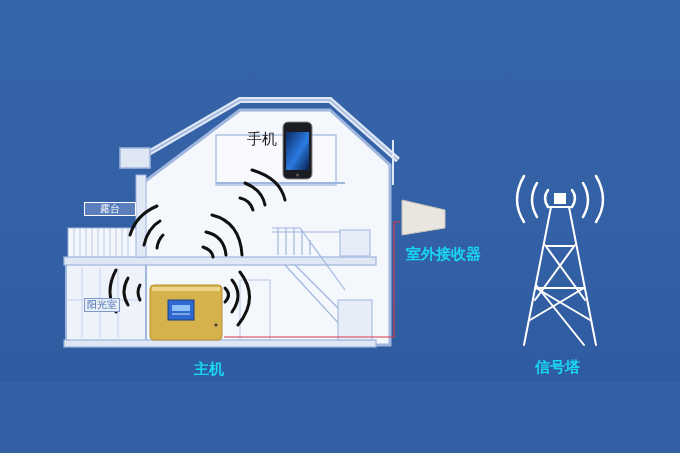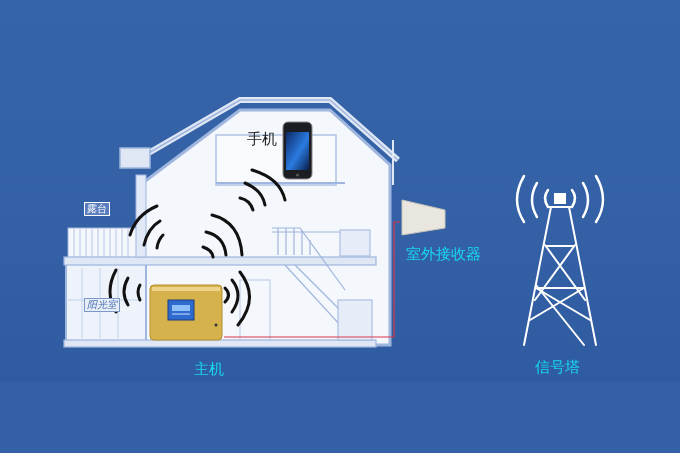--- a/index.html
+++ b/index.html
@@ -1,23 +1,23 @@
 <!DOCTYPE html>
 <html><head>
 <meta charset="utf-8">
 <style>
   html,body{margin:0;padding:0;}
   body{width:680px;height:453px;overflow:hidden;background:#3461a6;font-family:"DejaVu Sans",sans-serif;position:relative;}
   .stage{position:absolute;left:0;top:0;width:680px;height:382px;background:linear-gradient(180deg,#3664a8 0%,#3461a6 60%,#2f5ba0 100%);}
   svg{position:absolute;left:0;top:0;}
   .lbl{position:absolute;font-family:"DejaVu Sans",sans-serif;white-space:nowrap;}
-  .cyan{color:#19d6f2;font-size:15px;font-weight:normal;}
+  .cyan{color:#19d6f2;font-size:15px;font-weight:bold;}
   .phone-lbl{color:#222;font-size:15px;}
-  .room-lbl{font-size:10px;color:#fff;background:#5b7fbd;border:1px solid #fff;padding:0 2px;line-height:12px;}
-  .room-lbl2{font-size:10px;color:#4a6fb0;background:#e8eef8;border:1px solid #7b98c8;padding:0 2px;line-height:12px;font-style:italic;}
+  .room-lbl{font-size:10px;color:#fff;background:#5b7fbd;border:1px solid #fff;padding:0 15px;line-height:12px;}
+  .room-lbl2{font-size:10px;color:#4a6fb0;background:#e8eef8;border:1px solid #7b98c8;padding:0 2px;line-height:12px;}
 </style>
 </head>
 <body>
 
 <div class="stage">
 
   <svg width="680" height="453" viewBox="0 0 680 453">
 
     <g>
 

